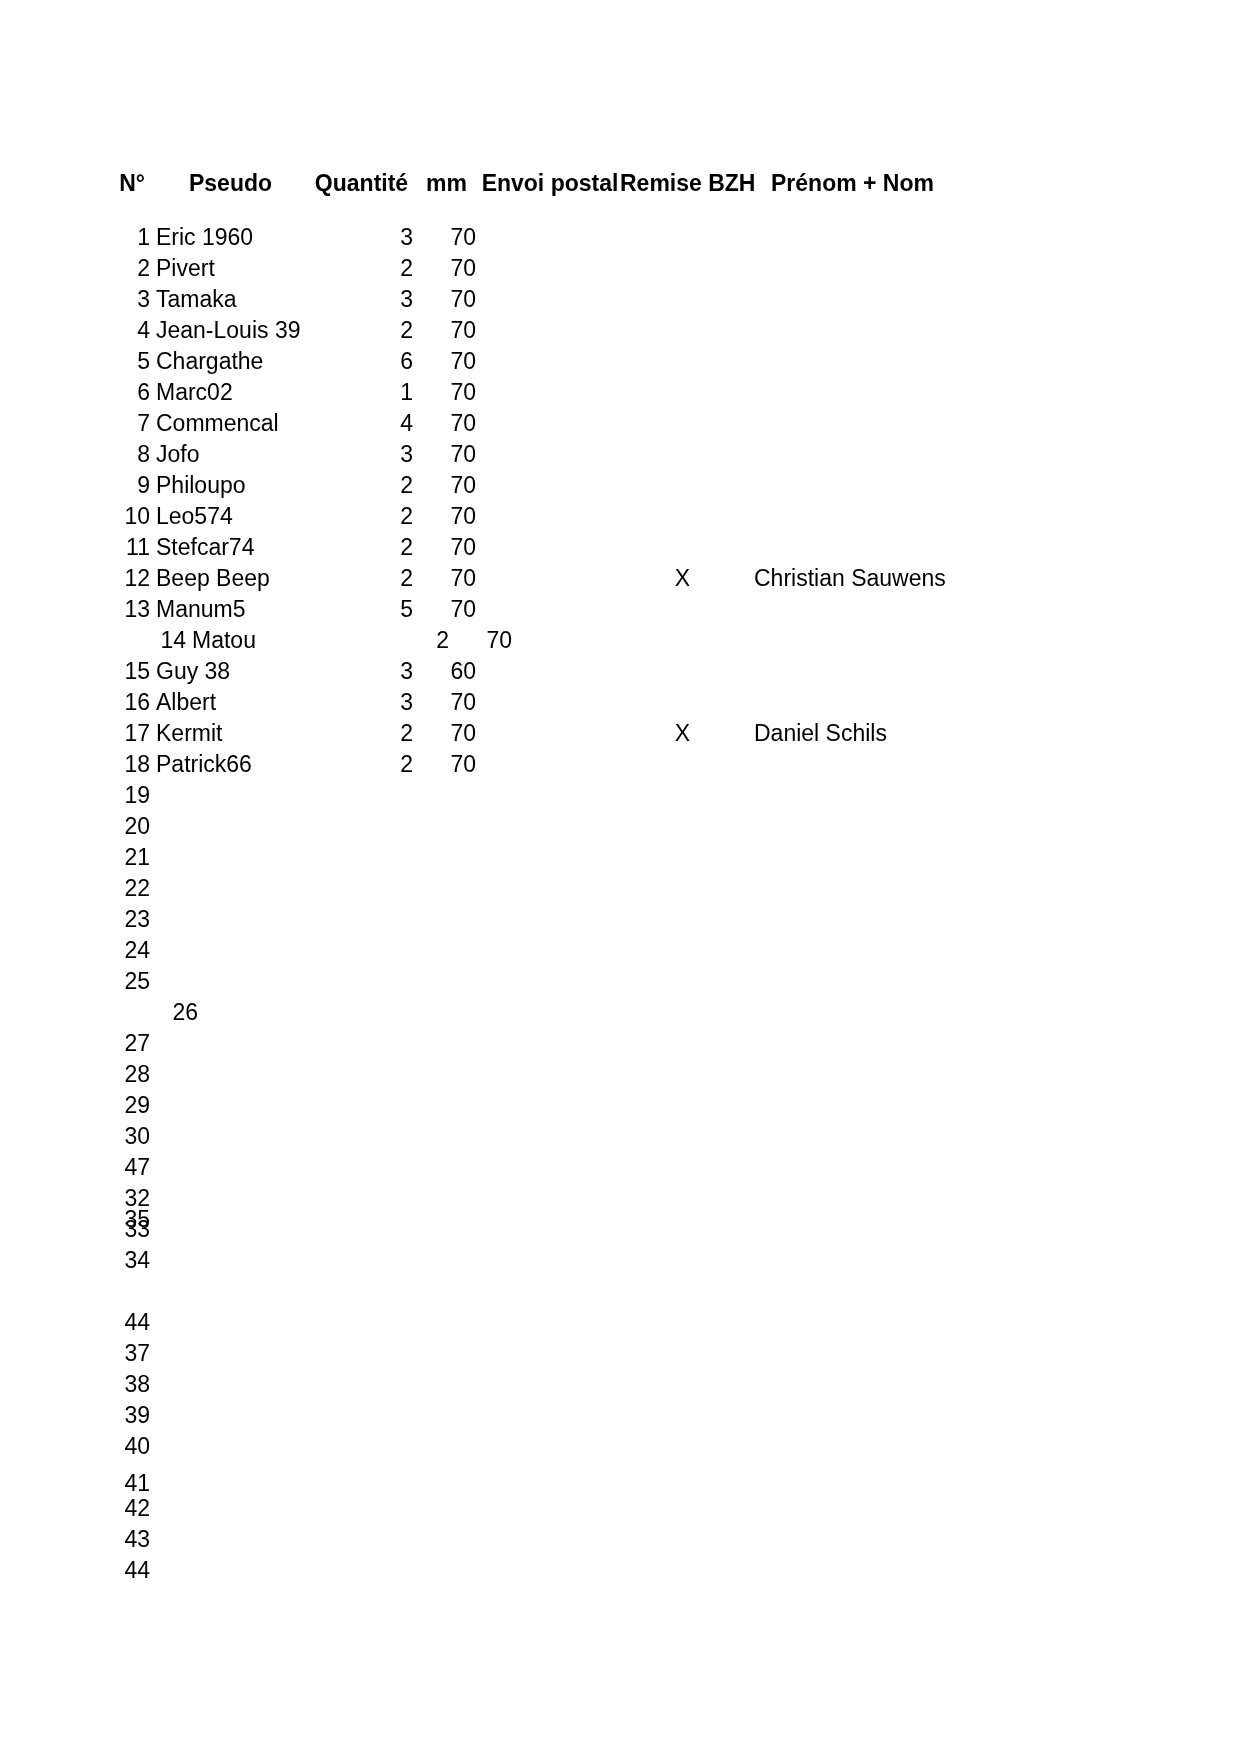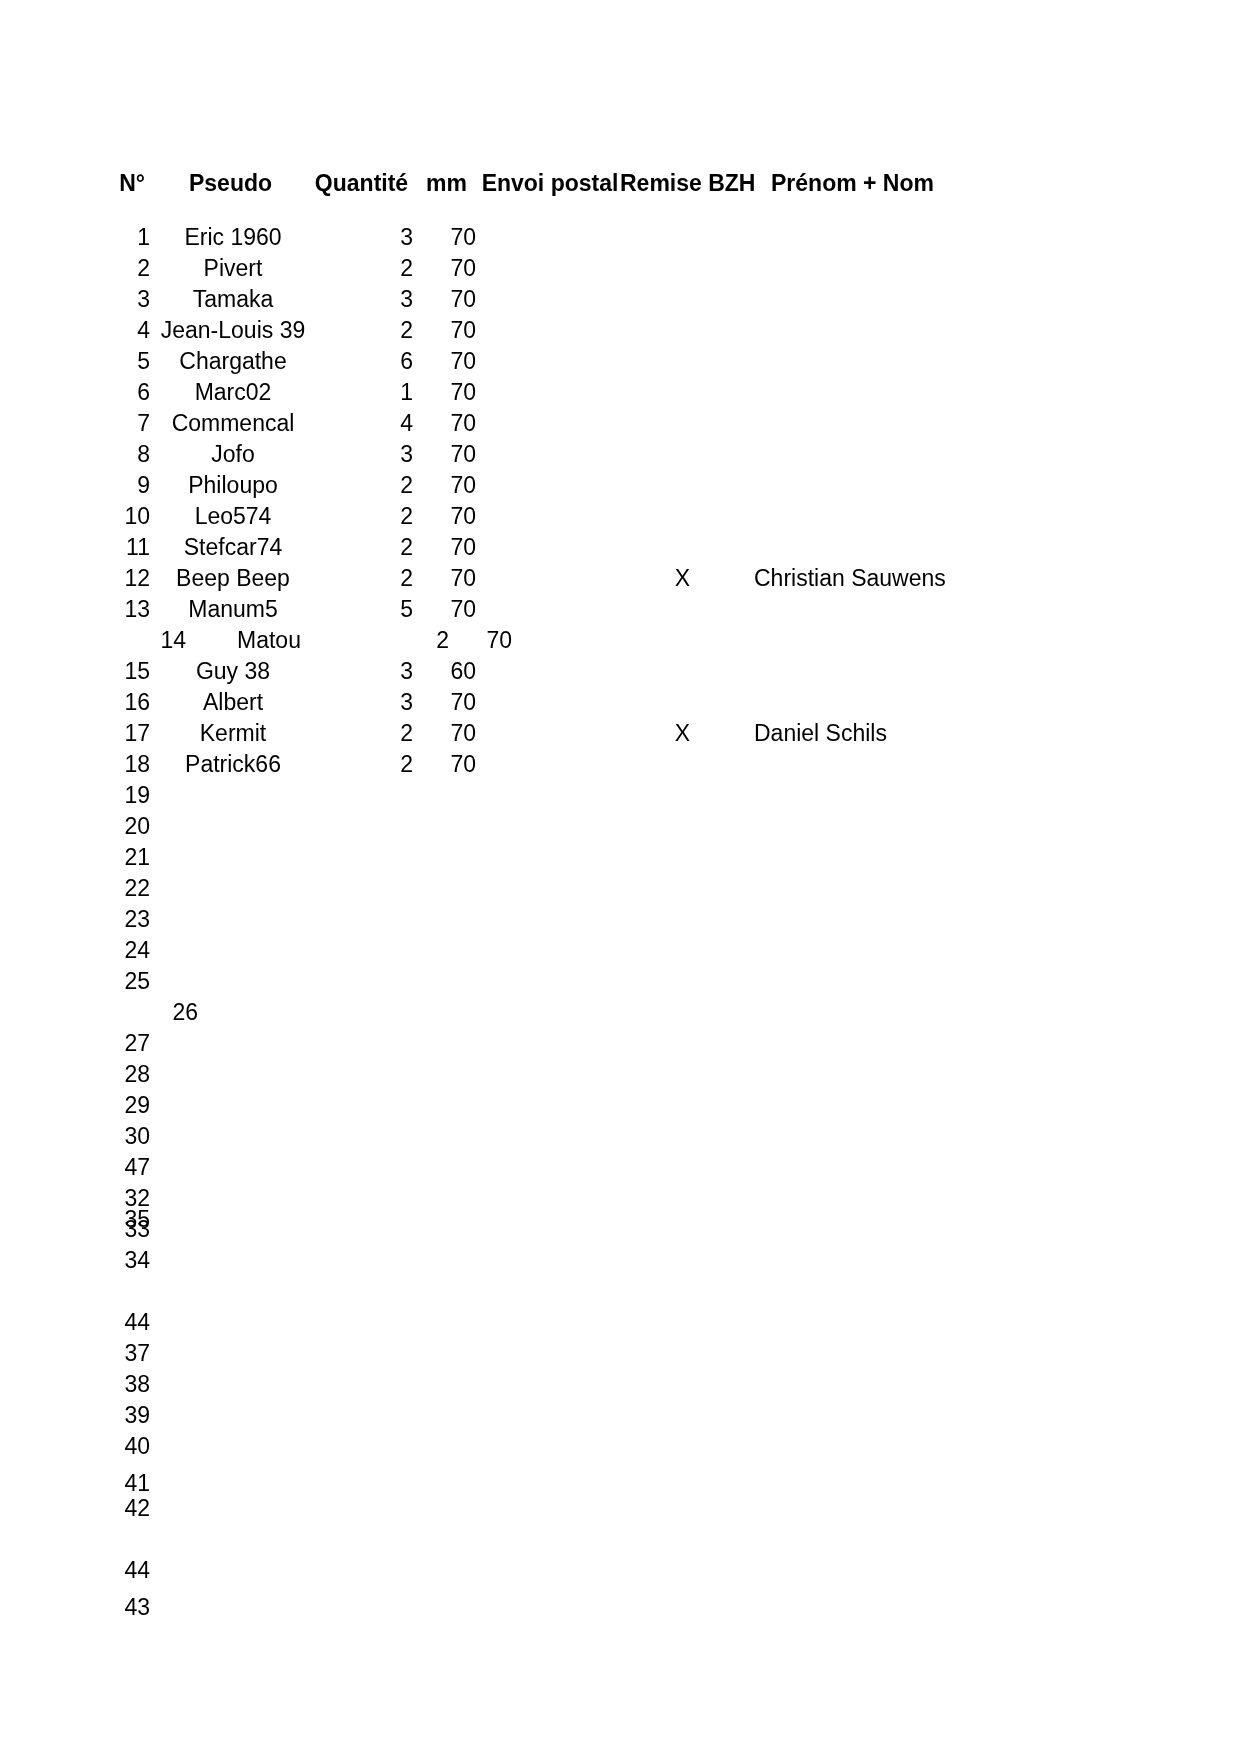--- a/index.html
+++ b/index.html
@@ -27,21 +27,21 @@
     line-height: 31px;
     white-space: nowrap;
   }
   .header-row {
     top: 168px;
     font-weight: bold;
   }
   .cell { overflow: visible; }
   .c-num    { text-align: right; padding-right: 1px; }
   .header-row .c-num { padding-right: 6px; }
-  .c-pseudo { text-align: center; padding-left: 5px; }
+  .c-pseudo { text-align: left; padding-left: 5px; }
   .header-row .c-pseudo { text-align: center; padding-left: 0; }
   .c-qty    { text-align: right; }
   .header-row .c-qty { text-align: center; }
   .c-mm     { text-align: right; padding-right: 4px; }
   .header-row .c-mm { text-align: center; padding-right: 0; }
   .c-envoi  { text-align: center; }
   .c-remise { text-align: center; }
   .c-nom    { text-align: left; padding-left: 9px; }
   .header-row .c-nom { text-align: center; padding-left: 0; }
 </style>
@@ -432,21 +432,21 @@
     </div>
       <div class="row" style="top: 1493px;">
       <div class="cell c-num">42</div>
       <div class="cell c-pseudo"></div>
       <div class="cell c-qty"></div>
       <div class="cell c-mm"></div>
       <div class="cell c-envoi"></div>
       <div class="cell c-remise"></div>
       <div class="cell c-nom"></div>
     </div>
-      <div class="row" style="top: 1592px;">
+      <div class="row" style="top: 1524px;">
       <div class="cell c-num">43</div>
       <div class="cell c-pseudo"></div>
       <div class="cell c-qty"></div>
       <div class="cell c-mm"></div>
       <div class="cell c-envoi"></div>
       <div class="cell c-remise"></div>
       <div class="cell c-nom"></div>
     </div>
       <div class="row" style="top: 1555px;">
       <div class="cell c-num">44</div>

